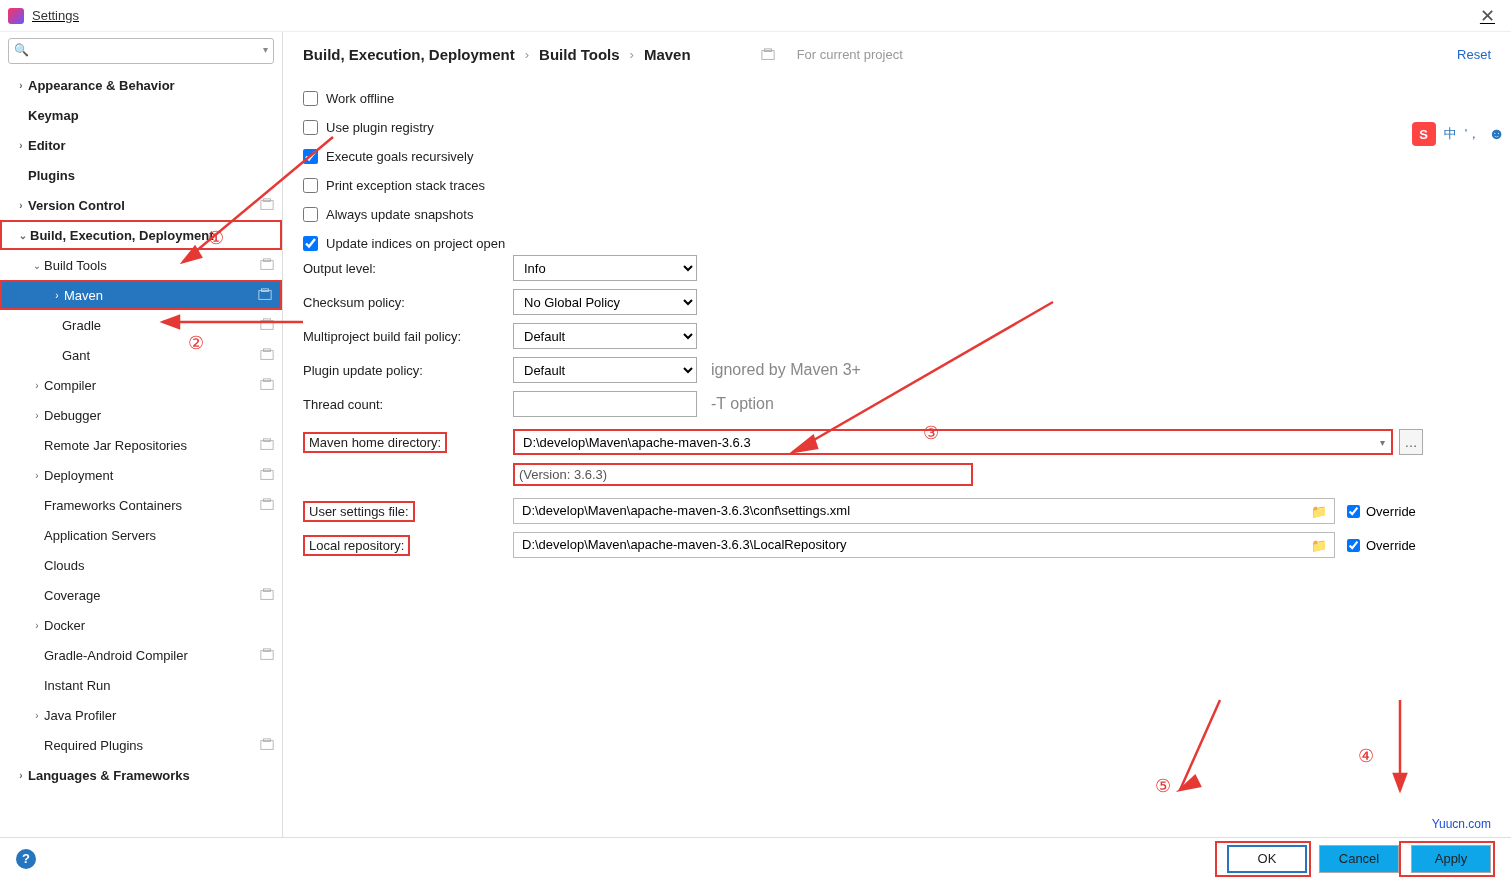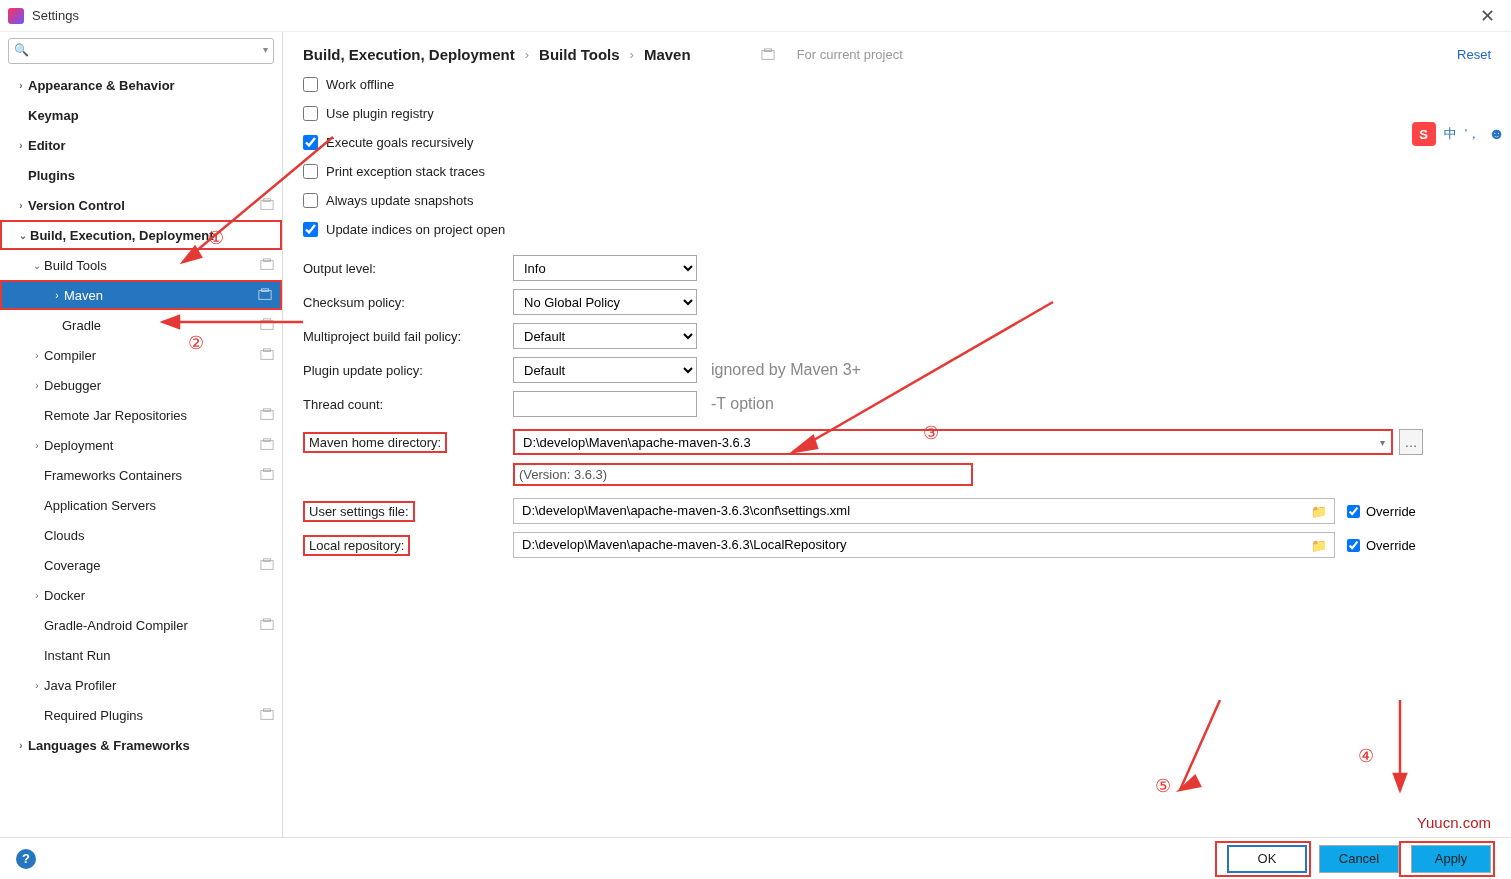--- a/index.html
+++ b/index.html
@@ -1,18 +1,18 @@
 <!DOCTYPE html>
 <html><head>
 <meta charset="utf-8">
 <style>
 * { box-sizing: border-box; margin: 0; padding: 0; font-family: "Segoe UI", Arial, sans-serif; }
 body { width: 1511px; height: 879px; background: #fff; font-size: 13px; color: #000; position: relative; overflow: hidden; }
 
-.titlebar { height: 32px; display: flex; align-items: center; padding: 0 8px; border-bottom: 1px solid #eee; }
+.titlebar { height: 32px; display: flex; align-items: center; padding: 0 8px; border-bottom: 1px solid #eee; text-decoration: underline; }
 .titlebar .app-icon { width: 16px; height: 16px; margin-right: 8px; background: linear-gradient(135deg,#fe315d,#6b57ff); border-radius: 3px; position: relative; }
 .titlebar .title { font-size: 13px; color: #333; }
 .titlebar .spacer { flex: 1; }
 .titlebar .close { font-size: 18px; color: #555; cursor: pointer; padding: 0 8px; }
 
 .wrap { display: flex; height: 805px; }
 
 .sidebar { width: 283px; border-right: 1px solid #ddd; display: flex; flex-direction: column; }
 .search-box { margin: 6px 8px; position: relative; }
 .search-box input { width: 100%; height: 26px; border: 1px solid #bbb; border-radius: 3px; padding: 0 6px 0 24px; font-size: 13px; }
@@ -33,21 +33,21 @@
 .red-box { border: 2px solid #e53935; }
 
 .main { flex: 1; display: flex; flex-direction: column; padding: 14px 20px 0 20px; position: relative; }
 .breadcrumb { display: flex; align-items: center; gap: 10px; margin-bottom: 14px; }
 .breadcrumb .crumb { font-weight: 600; font-size: 15px; color: #222; }
 .breadcrumb .sep { color: #999; }
 .breadcrumb .proj-text { color: #999; margin-left: 60px; display: flex; align-items: center; gap: 22px; }
 .breadcrumb .spacer { flex: 1; }
 .breadcrumb .reset { color: #2166c9; font-weight: 500; cursor: pointer; }
 
-.checkline { display: flex; align-items: flex-start; height: 29px; gap: 8px; }
+.checkline { display: flex; align-items: flex-end; height: 29px; gap: 8px; }
 .checkline input[type=checkbox] { width: 15px; height: 15px; }
 .checkline label { color: #222; }
 
 .row { display: flex; align-items: center; height: 34px; }
 .row .label { width: 210px; color: #222; }
 .row select, .row input[type=text] { height: 26px; border: 1px solid #aaa; background: #fff; font-size: 13px; padding: 0 6px; }
 .row select { width: 184px; }
 .row .hint { margin-left: 14px; color: #888; font-size: 16px; }
 
 .wide-input { flex: 1; height: 26px; border: 1px solid #4b97d9; background: #fff; padding: 0 22px 0 8px; position: relative; }
@@ -69,21 +69,21 @@
 .footer .spacer { flex: 1; }
 .footer button { height: 28px; min-width: 80px; margin-left: 8px; border: 1px solid #aaa; background: #0ea5e9; font-size: 13px; color: #222; cursor: pointer; }
 .footer button.primary { border: 2px solid #2675bf; background: #fff; }
 
 .annot { position: absolute; pointer-events: none; }
 .circ { color: #e53935; font-size: 18px; font-weight: 500; }
 .arrow { stroke: #e53935; stroke-width: 2.5; fill: #e53935; }
 
 .ime { position: absolute; right: 0; top: 118px; display: flex; align-items: center; gap: 8px; background: #fff; padding: 4px 6px; }
 .ime .s { width: 24px; height: 24px; background: #f44; border-radius: 4px; color: #fff; display: flex; align-items: center; justify-content: center; font-weight: bold; }
-.watermark { position: absolute; right: 20px; bottom: 48px; color: #b91c1c; font-size: 15px; }
+.watermark { position: absolute; right: 20px; bottom: 48px; color: #1d4ed8; font-size: 12px; }
 .proj-svg { width: 14px; height: 14px; }
 </style>
 </head>
 <body>
 
 <div class="titlebar">
   <div class="app-icon"></div>
   <div class="title">Settings</div>
   <div class="spacer"></div>
   <div class="close">✕</div>
@@ -137,20 +137,28 @@
           <span class="exp">›</span>
           <span class="lbl">Maven</span>
           <span class="proj-ico"><svg viewBox="0 0 16 16">
               <rect x="1" y="3" width="14" height="10" fill="none" stroke="currentColor"></rect>
               <rect x="4" y="1" width="8" height="3" fill="none" stroke="currentColor"></rect>
             </svg></span>
         </div>
         <div class="tree-item ind-2">
           <span class="exp"></span>
           <span class="lbl">Gradle</span>
+          <span class="proj-ico"><svg viewBox="0 0 16 16">
+              <rect x="1" y="3" width="14" height="10" fill="none" stroke="currentColor"></rect>
+              <rect x="4" y="1" width="8" height="3" fill="none" stroke="currentColor"></rect>
+            </svg></span>
+        </div>
+        <div class="tree-item ind-2">
+          <span class="exp"></span>
+          <span class="lbl">Gant</span>
           <span class="proj-ico"><svg viewBox="0 0 16 16">
               <rect x="1" y="3" width="14" height="10" fill="none" stroke="currentColor"></rect>
               <rect x="4" y="1" width="8" height="3" fill="none" stroke="currentColor"></rect>
             </svg></span>
         </div>
         <div class="tree-item ind-1">
           <span class="exp">›</span>
           <span class="lbl">Compiler</span>
           <span class="proj-ico"><svg viewBox="0 0 16 16">
               <rect x="1" y="3" width="14" height="10" fill="none" stroke="currentColor"></rect>

